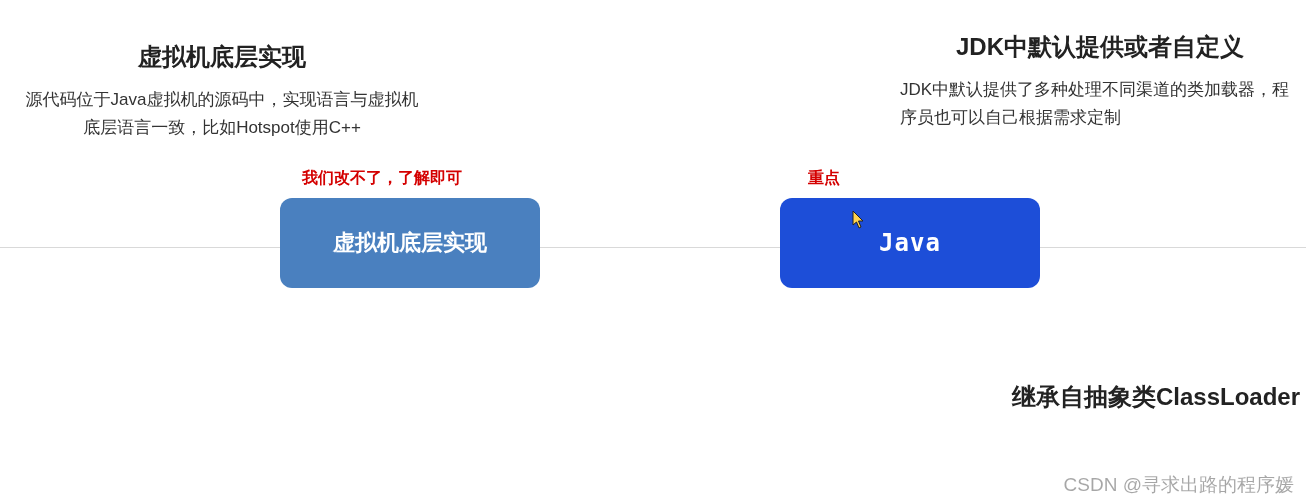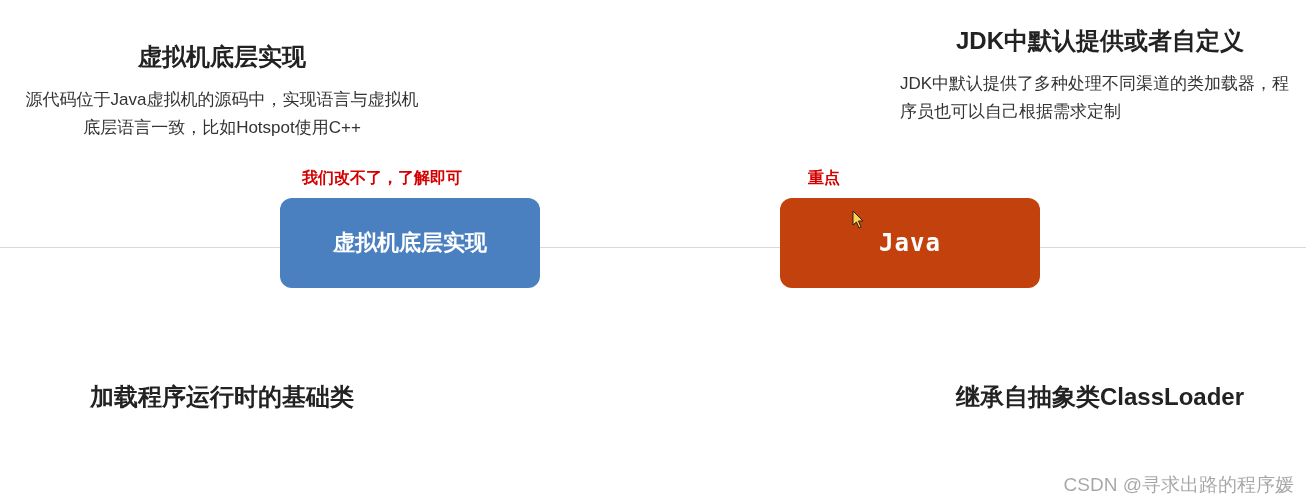--- a/index.html
+++ b/index.html
@@ -3,31 +3,31 @@
   <meta charset="utf-8">
   <style>
     * { margin:0; padding:0; box-sizing:border-box; }
     body { width:1306px; height:504px; font-family:"Microsoft YaHei","PingFang SC","Hiragino Sans GB",sans-serif; background:#fff; color:#222; position:relative; overflow:hidden; }
 
     .block { position:absolute; }
     .title { font-weight:700; font-size:24px; line-height:1.4; margin-bottom:12px; }
     .desc { font-size:17px; line-height:1.7; color:#333; }
 
     .top-left  { left:22px;  top:40px;  width:400px; text-align:center; }
-    .top-right { left:900px; top:24px;  width:400px; text-align:left;  }
+    .top-right { left:900px; top:30px;  width:400px; text-align:left;  }
     .top-right .title{ text-align:center; }
     .bot-left  { left:22px;  top:380px; width:400px; text-align:center; }
     .bot-right { left:900px; top:380px; width:400px; text-align:left;  }
-    .bot-right .title{ text-align:center; }
+    .bot-right .title{ text-align:right; }
 
     .hrline { position:absolute; left:0; right:0; top:247px; border-top:1px solid #d9d9d9; }
 
     .pill { position:absolute; top:198px; height:90px; width:260px; border-radius:12px; display:flex; align-items:center; justify-content:center; font-weight:700; font-size:22px; color:#fff; }
     .pill-blue { left:280px; background:#4a80bf; }
-    .pill-red  { left:780px; background:#c2410c; letter-spacing:1px; font-family:Consolas,Menlo,monospace; font-size:24px; }
+    .pill-red  { left:780px; background:#1d4ed8; letter-spacing:1px; font-family:Consolas,Menlo,monospace; font-size:24px; }
 
     .anno { position:absolute; font-family:SimSun,"宋体",serif; font-weight:700; font-size:16px; color:#d40000; }
     .anno-left { left:302px; top:168px; }
     .anno-right{ left:808px; top:168px; }
 
     .cursor { position:absolute; }
 
     .watermark { position:absolute; right:12px; bottom:6px; font-size:19px; color:rgba(0,0,0,.35); }
   </style>
 </head>
@@ -37,21 +37,20 @@
   <div class="title">虚拟机底层实现</div>
   <div class="desc">源代码位于Java虚拟机的源码中，实现语言与虚拟机底层语言一致，比如Hotspot使用C++</div>
 </div>
 
 <div class="block top-right">
   <div class="title">JDK中默认提供或者自定义</div>
   <div class="desc">JDK中默认提供了多种处理不同渠道的类加载器，程序员也可以自己根据需求定制</div>
 </div>
 
 <div class="block bot-left">
-  <div class="title">加载程序运行时的基础类</div>
 </div>
 
 <div class="block bot-right">
   <div class="title">继承自抽象类ClassLoader</div>
 </div>
 
 <div class="hrline"></div>
 
 <div class="pill pill-blue">
   <span>虚拟机底层实现</span>

